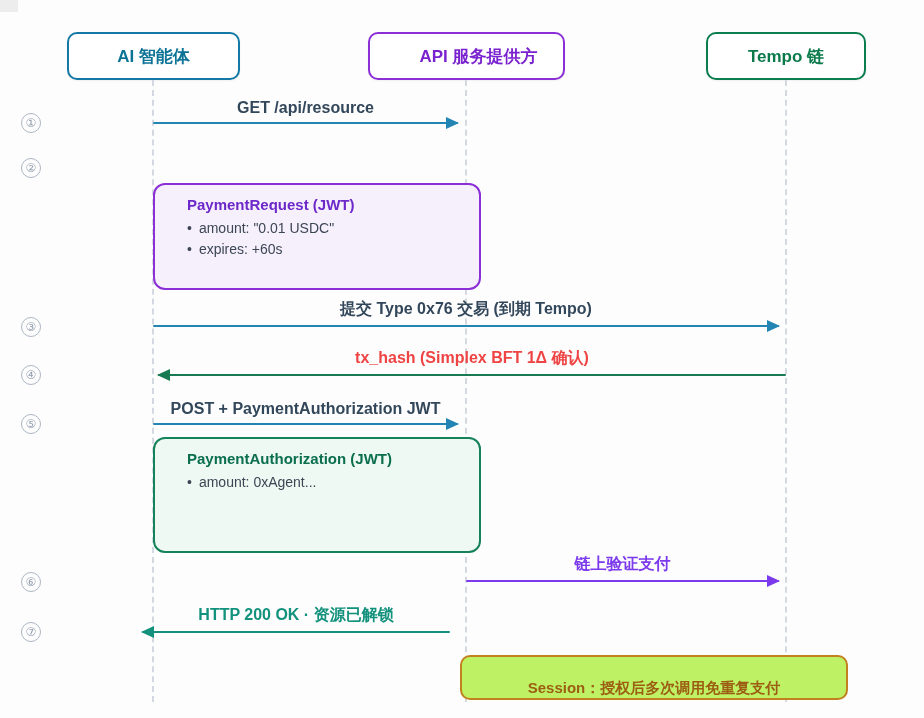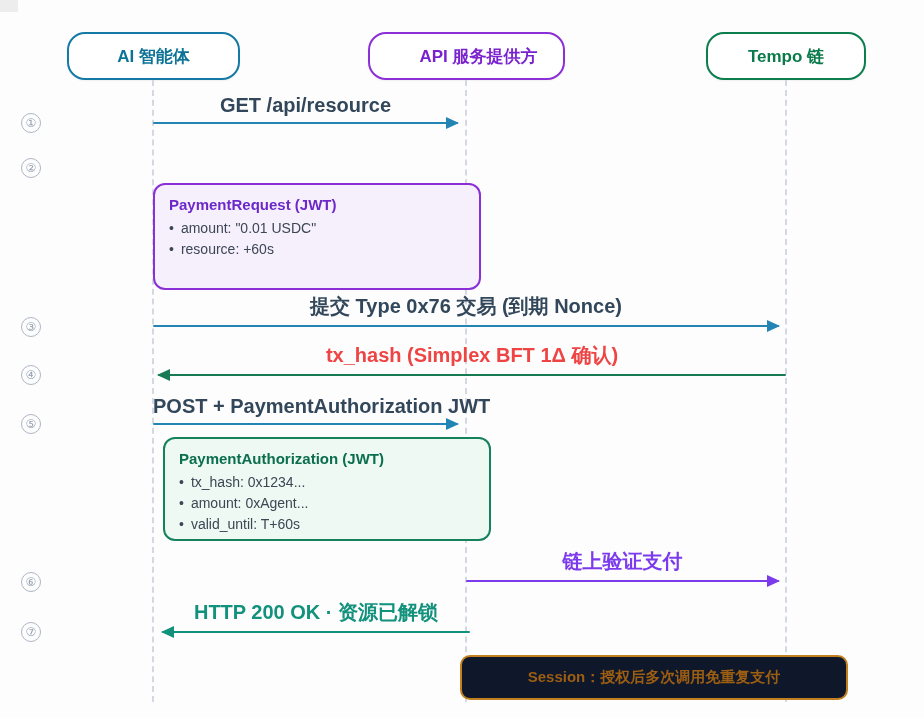--- a/index.html
+++ b/index.html
@@ -2,21 +2,21 @@
 <html><head>
 <meta charset="utf-8">
 <style>
   html,body{margin:0;padding:0;background:#fff;}
   body{font-family:"Liberation Sans","DejaVu Sans",sans-serif;}
   .canvas{position:relative;width:924px;height:718px;background:#fdfdfd;overflow:hidden;}
 
   .corner{position:absolute;left:0;top:0;width:18px;height:12px;background:#ededee;}
 
   
-  .actor{position:absolute;top:32px;height:48px;background:#ffffff;border-radius:18px;
+  .actor{position:absolute;top:32px;height:48px;background:#ffffff;border-radius:10px;
          display:flex;align-items:center;justify-content:center;font-weight:bold;font-size:17px;
          box-shadow:0 1px 2px rgba(0,0,0,0.06);box-sizing:border-box;}
   .actor.a1{left:67px;width:173px;border:2px solid #1579a5;color:#0d7396;}
   .actor.a2{left:368px;width:197px;border:2px solid #8b2fd6;color:#7a22cf;padding-left:24px;}
   .actor.a3{left:706px;width:160px;border:2px solid #0c7d4e;color:#0a7a4a;}
 
   
   .lifeline{position:absolute;top:80px;bottom:16px;width:0;border-left:2px dashed #d4d9e1;}
   .lifeline.x1{left:152px;}
   .lifeline.x2{left:465px;}
@@ -25,21 +25,21 @@
   
   .step{position:absolute;left:21px;width:20px;height:20px;border:1.5px solid #adb6c4;border-radius:50%;
         color:#96a1b1;font-size:12px;display:flex;align-items:center;justify-content:center;
         box-sizing:border-box;background:#fdfdfd;}
   .step.s1{top:113px;} .step.s2{top:158px;} .step.s3{top:317px;} .step.s4{top:365px;}
   .step.s5{top:414px;} .step.s6{top:572px;} .step.s7{top:622px;}
 
   
   .msg{position:absolute;height:24px;}
   .msg-label{position:absolute;left:0;right:0;bottom:7px;text-align:center;
-             font-size:20px;font-weight:600;white-space:nowrap;}
+             font-size:16px;font-weight:600;white-space:nowrap;}
   .msg-line{position:absolute;left:0;right:0;bottom:0;height:2.5px;border-radius:2px;}
   .msg.right .msg-line::after{content:"";position:absolute;right:-1px;top:50%;transform:translateY(-50%);
         border-top:6px solid transparent;border-bottom:6px solid transparent;border-left:13px solid currentColor;}
   .msg.left .msg-line::before{content:"";position:absolute;left:-1px;top:50%;transform:translateY(-50%);
         border-top:6px solid transparent;border-bottom:6px solid transparent;border-right:13px solid currentColor;}
 
   .msg.blue  .msg-line{background:#2285b4;color:#2285b4;}
   .msg.purple .msg-line{background:#7c3aed;color:#7c3aed;}
   .msg.green .msg-line{background:#177a53;color:#177a53;}
   .msg.teal  .msg-line{background:#12917c;color:#12917c;}
@@ -48,37 +48,37 @@
   .lbl-purple{color:#7c3aed;}
   .lbl-green{color:#ef4444;}
   .lbl-teal{color:#12917c;}
 
   .msg.m1{left:153px;top:100px;width:305px;}
   .msg.m2{left:158px;top:144px;width:308px;}
   .msg.m3{left:153px;top:303px;width:626px;}
   .msg.m4{left:158px;top:352px;width:628px;}
   .msg.m5{left:153px;top:401px;width:305px;}
   .msg.m6{left:466px;top:558px;width:313px;}
-  .msg.m7{left:162px;top:609px;width:308px;}
+  .msg.m7{left:142px;top:609px;width:308px;}
 
   
-  .note{position:absolute;border-radius:12px;padding:11px 14px;box-sizing:border-box;}
+  .note{position:absolute;border-radius:12px;padding:11px 32px;box-sizing:border-box;}
   .note.n-purple{left:153px;top:183px;width:328px;height:107px;border:2px solid #8b2fd6;background:#f6f0fd;}
-  .note.n-green{left:163px;top:437px;width:328px;height:104px;border:2px solid #15825c;background:#edf9f2;}
+  .note.n-green{left:153px;top:437px;width:328px;height:116px;border:2px solid #15825c;background:#edf9f2;}
   .note-title{font-weight:bold;font-size:15px;margin-bottom:5px;}
   .n-purple .note-title{color:#6d28c9;}
   .n-green .note-title{color:#0b6e4e;}
   .note ul{margin:0;padding:0;}
   .note li{list-style:none;font-size:14px;color:#3d4654;line-height:1.5;}
   .note li::before{content:"•";margin-right:7px;color:#3d4654;}
 
   
   .session{position:absolute;left:460px;top:655px;width:388px;height:45px;box-sizing:border-box;
-           border:2px solid #c2801f;border-radius:10px;background:#0f172a;
-           display:flex;align-items:center;justify-content:center;
+           border:2px solid #c2801f;border-radius:10px;background:#bef264;
+           display:flex;align-items:flex-end;justify-content:center;
            font-weight:bold;font-size:15px;color:#9c5e12;}
 </style>
 </head>
 <body>
 
 <div class="canvas">
 
   <div class="corner"></div>
 
   <div class="actor a1">
@@ -101,21 +101,21 @@
   <div class="step s4">④</div>
   <div class="step s5">⑤</div>
   <div class="step s6">⑥</div>
   <div class="step s7">⑦</div>
 
   <div class="msg m1 blue right">
     <div class="msg-label lbl-dark">GET /api/resource</div>
     <div class="msg-line"></div>
   </div>
   <div class="msg m3 blue right">
-    <div class="msg-label lbl-dark">提交 Type 0x76 交易 (到期 Nonce)</div>
+    <div class="msg-label lbl-dark">提交 Type 0x76 交易 (到期 Tempo)</div>
     <div class="msg-line"></div>
   </div>
   <div class="msg m4 green left">
     <div class="msg-label lbl-green">tx_hash (Simplex BFT 1Δ 确认)</div>
     <div class="msg-line"></div>
   </div>
   <div class="msg m6 purple right">
     <div class="msg-label lbl-purple">链上验证支付</div>
     <div class="msg-line"></div>
   </div>
@@ -125,30 +125,28 @@
   </div>
   <div class="msg m7 teal left">
     <div class="msg-label lbl-teal">HTTP 200 OK · 资源已解锁</div>
     <div class="msg-line"></div>
   </div>
 
   <div class="note n-purple">
     <div class="note-title">PaymentRequest (JWT)</div>
     <ul>
       <li>amount: "0.01 USDC"</li>
-      <li>resource: +60s</li>
+      <li>expires: +60s</li>
     </ul>
   </div>
 
   <div class="note n-green">
     <div class="note-title">PaymentAuthorization (JWT)</div>
     <ul>
-      <li>tx_hash: 0x1234...</li>
       <li>amount: 0xAgent...</li>
-      <li>valid_until: T+60s</li>
     </ul>
   </div>
 
   <div class="session">
     <span>Session：授权后多次调用免重复支付</span>
   </div>
 
 </div>
 
 </body></html>

